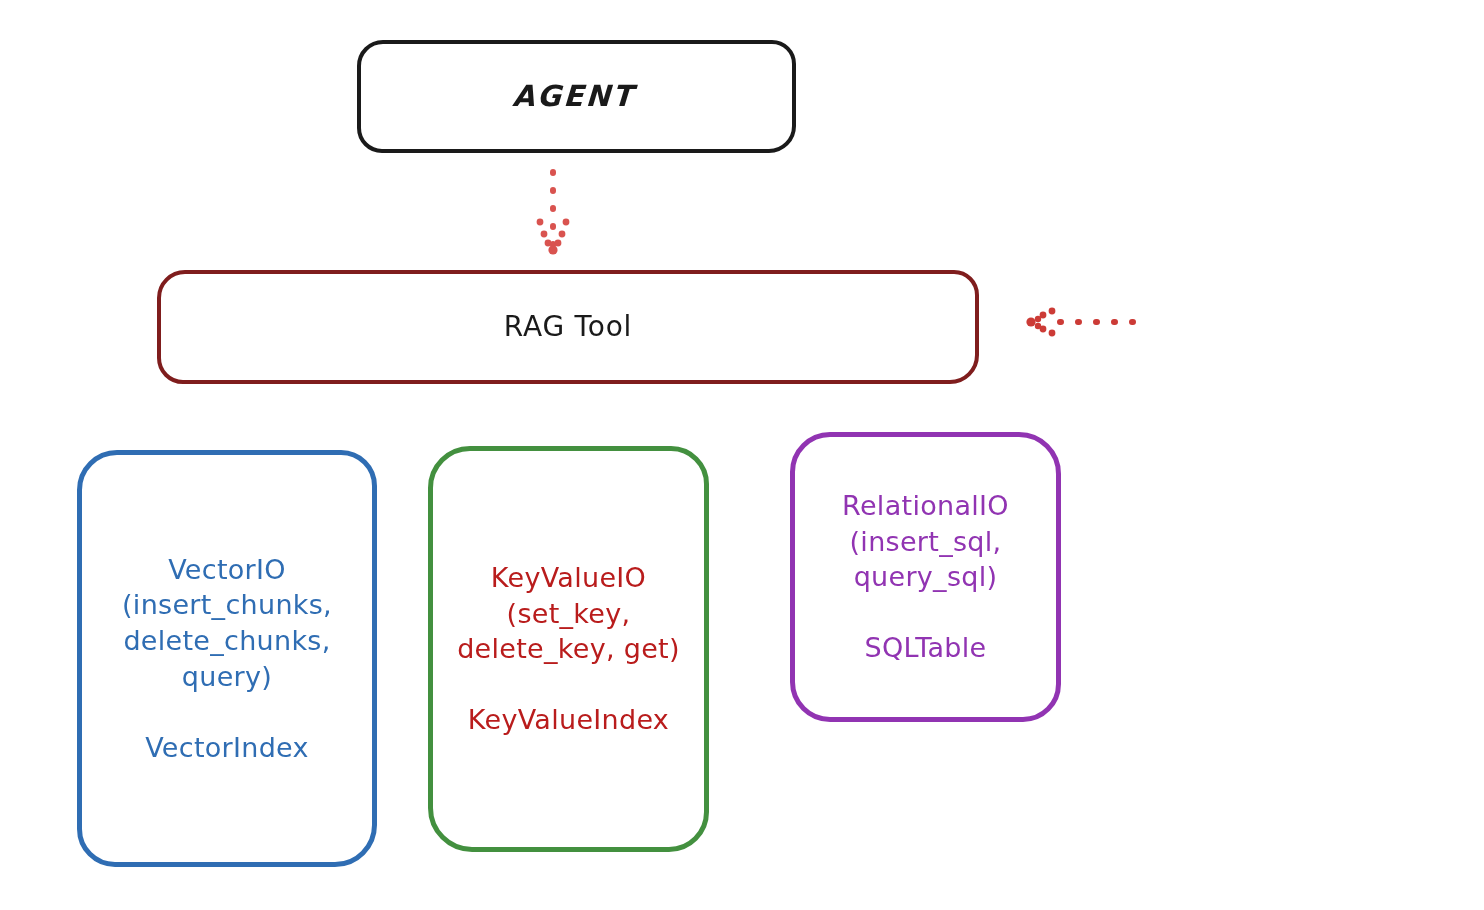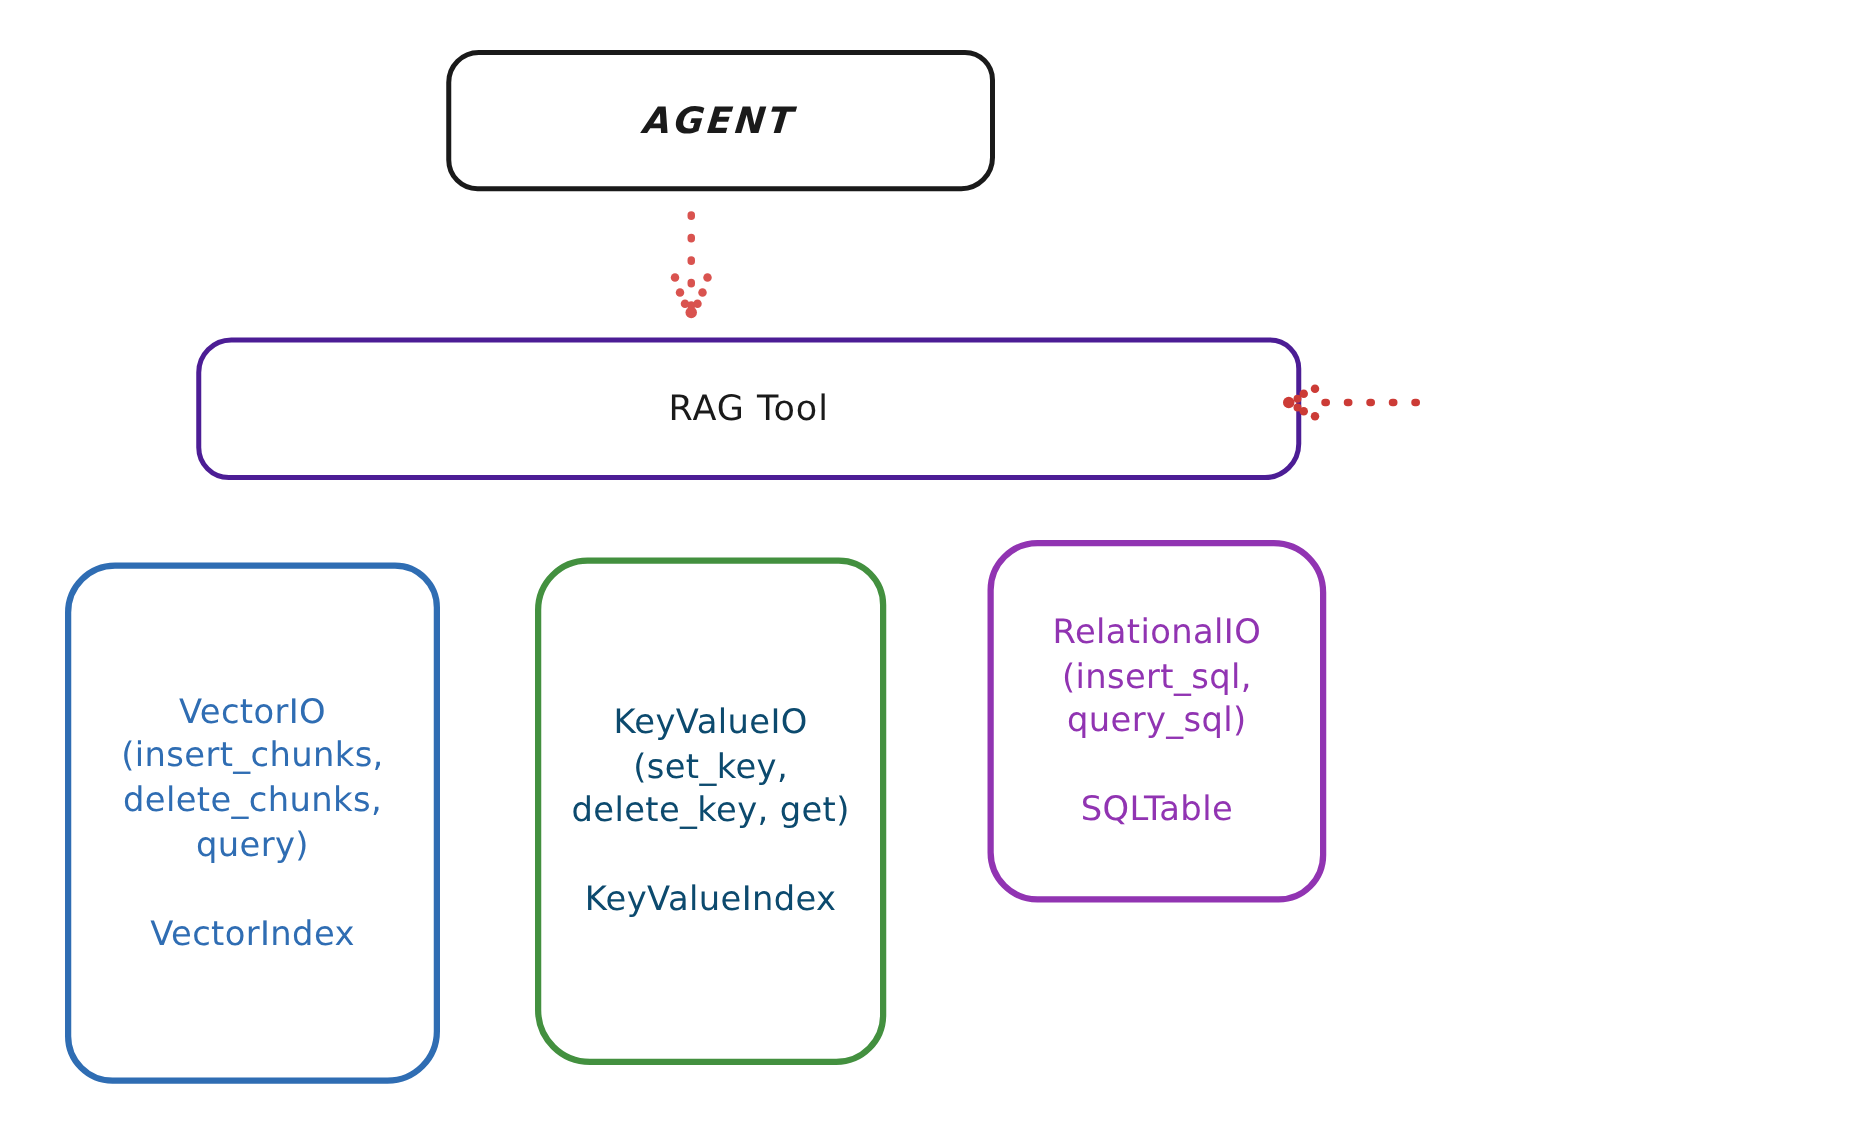--- a/index.html
+++ b/index.html
@@ -53,35 +53,35 @@
     font-weight: 600;
     color: #1a1a1a;
     letter-spacing: 2.4px;
     transform: skewX(-6deg);
   }
 
   
   #rag-box {
     left: 157px;
     top: 270px;
-    width: 884px;
+    width: 822px;
     height: 114px;
-    border: 4px solid #4c1d95;
+    border: 4px solid #7f1d1d;
     border-radius: 28px 25px 29px 26px;
   }
   #rag-label {
     font-size: 28px;
     font-weight: 500;
     color: #1a1a1a;
     letter-spacing: 0.8px;
   }
 
   
   #vector-box {
-    left: 52px;
+    left: 77px;
     top: 450px;
     width: 300px;
     height: 417px;
     border: 5px solid #2f6db3;
     border-radius: 40px 36px 42px 38px;
   }
   #kv-box {
     left: 428px;
     top: 446px;
     width: 281px;
@@ -96,21 +96,21 @@
     height: 290px;
     border: 5px solid #9134b2;
     border-radius: 40px 42px 38px 40px;
   }
   .provider-label {
     font-size: 27px;
     font-weight: 500;
     padding: 0 8px;
   }
   #vector-label { color: #2f6db3; }
-  #kv-label { color: #0c4a6e; }
+  #kv-label { color: #b91c1c; }
   #rel-label { color: #9134b2; }
 
   
   #ingest-note {
     position: absolute;
     left: 1148px;
     top: 279px;
     width: 330px;
     font-size: 27px;
     font-weight: 600;

